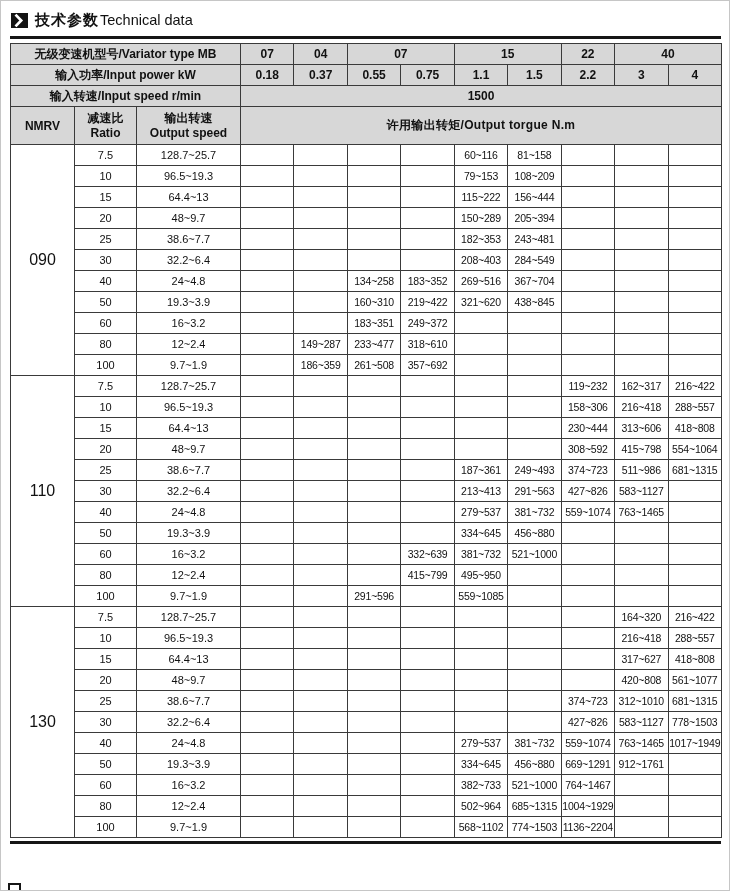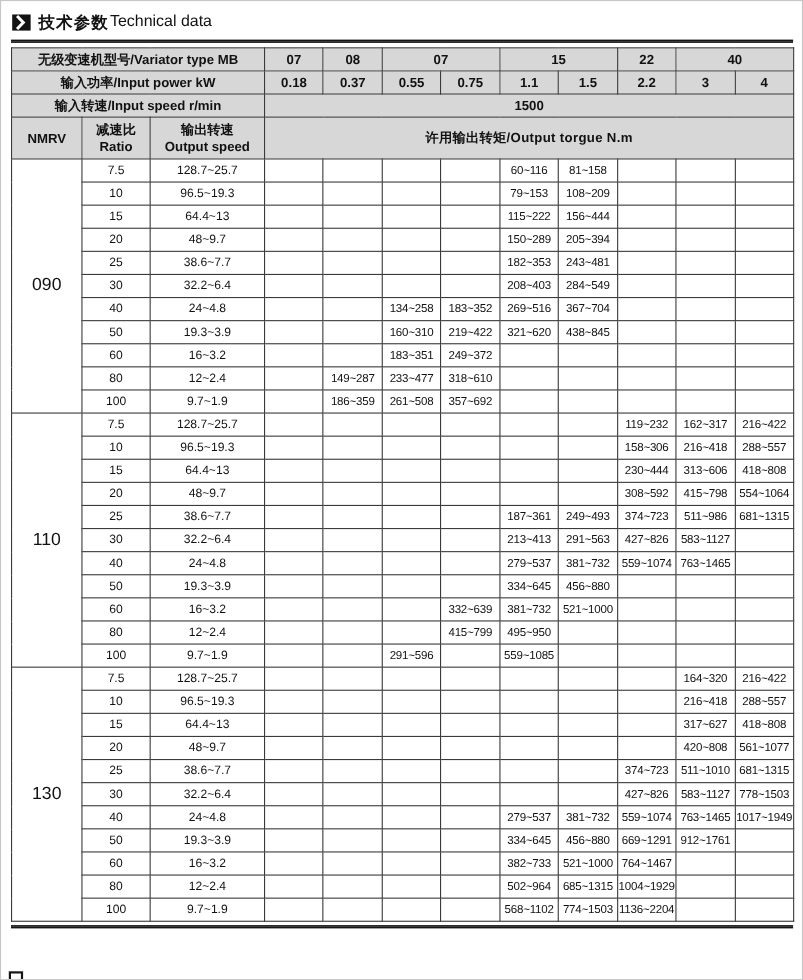--- a/index.html
+++ b/index.html
@@ -101,21 +101,21 @@
         <col>
         <col>
         <col>
         <col>
         <col>
     </colgroup>
     <thead>
       <tr>
         <td colspan="3">无级变速机型号/Variator type MB</td>
         <td colspan="1">07</td>
-        <td colspan="1">08</td>
+        <td colspan="1">04</td>
         <td colspan="2">07</td>
         <td colspan="2">15</td>
         <td colspan="1">22</td>
         <td colspan="2">40</td>
       </tr>
       <tr>
         <td colspan="3">输入功率/Input power kW</td>
         <td>0.18</td>
         <td>0.37</td>
         <td>0.55</td>
@@ -488,21 +488,21 @@
         <tr>
           <td class="ratio-cell">25</td>
           <td class="speed-cell">38.6~7.7</td>
           <td class="torque-cell"></td>
           <td class="torque-cell"></td>
           <td class="torque-cell"></td>
           <td class="torque-cell"></td>
           <td class="torque-cell"></td>
           <td class="torque-cell"></td>
           <td class="torque-cell">374~723</td>
-          <td class="torque-cell">511~1010</td>
+          <td class="torque-cell">312~1010</td>
           <td class="torque-cell">681~1315</td>
         </tr>
         <tr>
           <td class="ratio-cell">30</td>
           <td class="speed-cell">32.2~6.4</td>
           <td class="torque-cell"></td>
           <td class="torque-cell"></td>
           <td class="torque-cell"></td>
           <td class="torque-cell"></td>
           <td class="torque-cell"></td>

